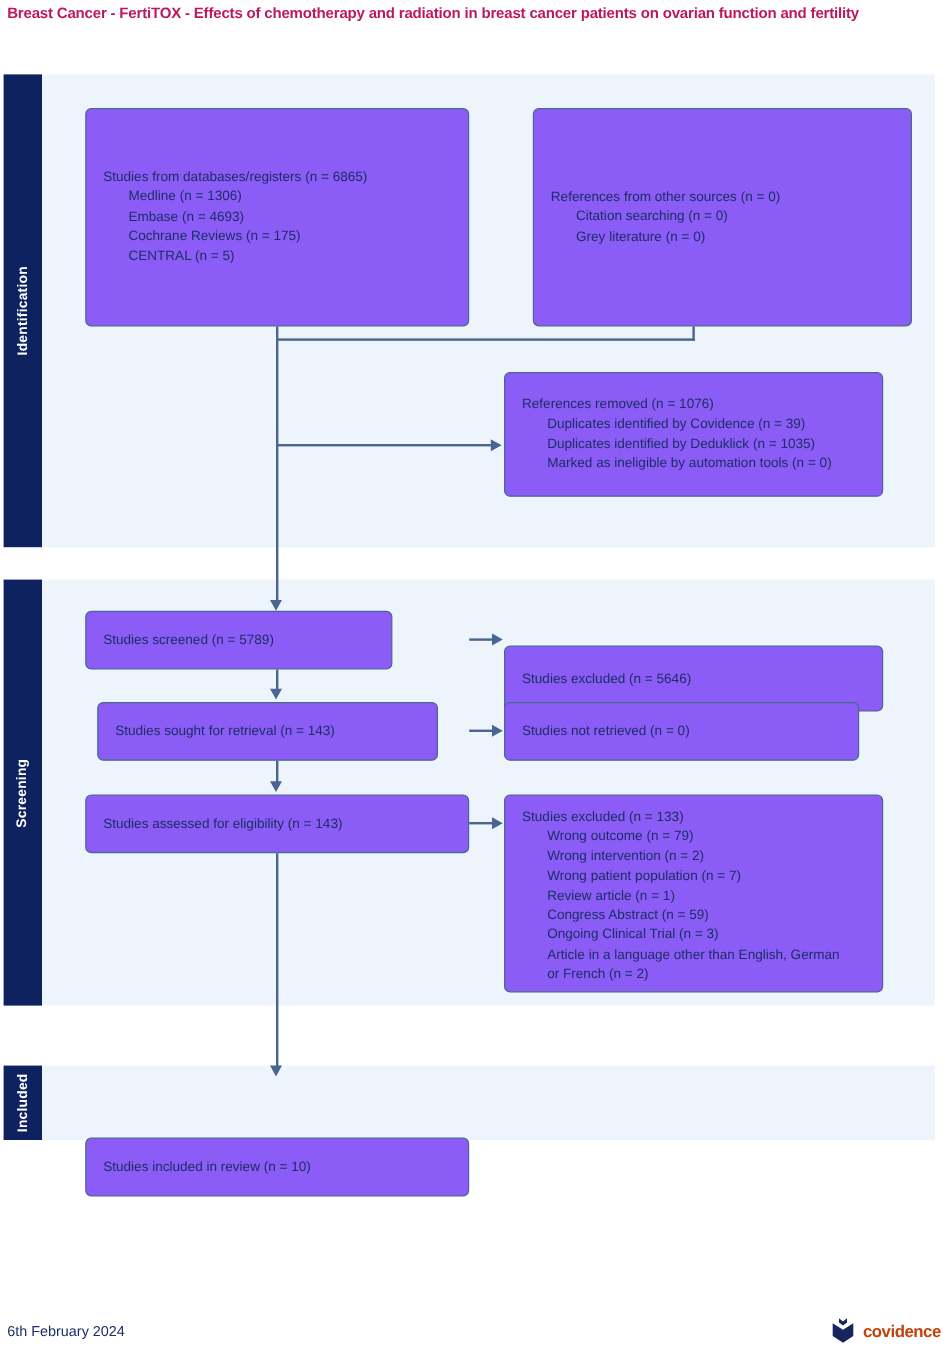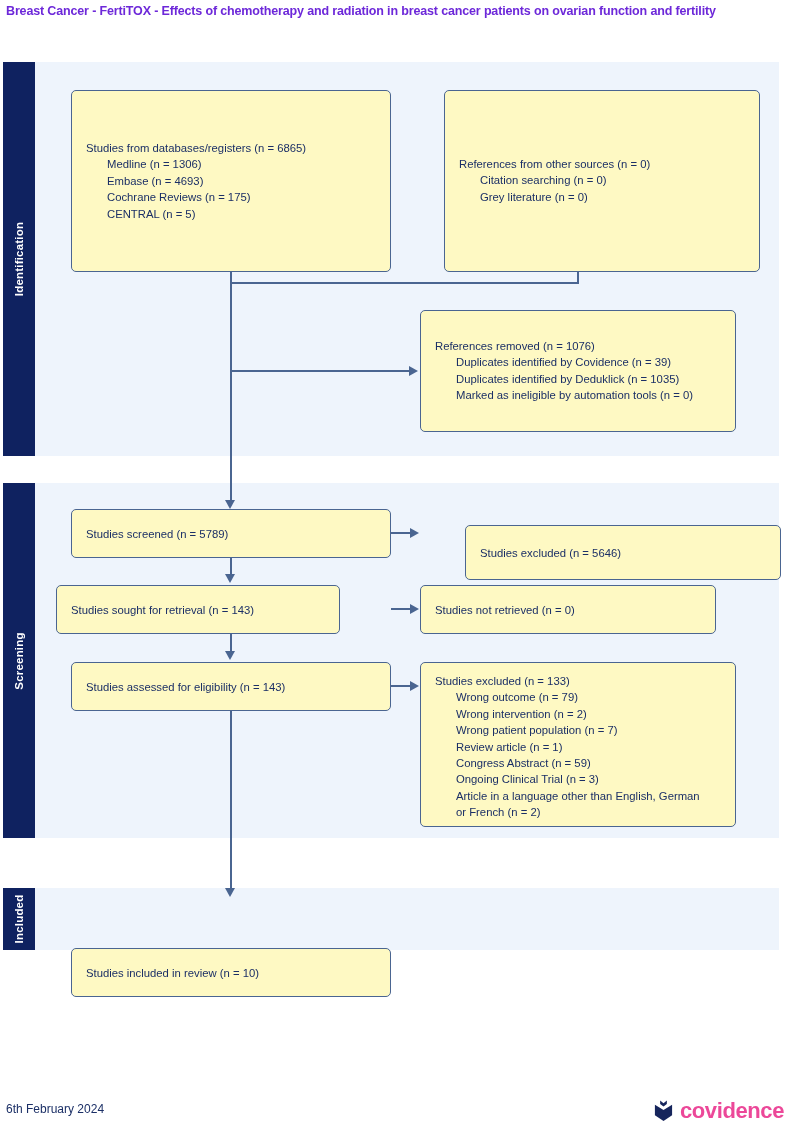--- a/index.html
+++ b/index.html
@@ -18,21 +18,21 @@
 
   
   #title {
     position: absolute;
     left: 6px;
     top: 2px;
     width: 768px;
     font-size: 12.5px;
     font-weight: bold;
     line-height: 1.45;
-    color: #6d28d9;
+    color: #be185d;
     letter-spacing: -0.15px;
   }
 
   
   .stage-panel {
     position: absolute;
     background: #eef4fc;
   }
   #panel-identification { left: 3px;  top: 62px;  width: 776px; height: 394px; }
   #panel-screening      { left: 3px;  top: 483px; width: 776px; height: 355px; }
@@ -55,21 +55,21 @@
     white-space: nowrap;
     color: #ffffff;
     font-size: 11.5px;
     font-weight: bold;
     letter-spacing: 0.2px;
   }
 
   
   .node-box {
     position: absolute;
-    background: #fef9c3;
+    background: #8b5cf6;
     border: 1.6px solid #4a6591;
     border-radius: 5px;
     box-sizing: border-box;
     padding: 0;
   }
   .node-box .body {
     position: absolute;
     left: 14px;
     right: 8px;
     top: 50%;
@@ -81,24 +81,24 @@
   .node-box.top-aligned .body {
     top: 10px;
     transform: none;
   }
   .node-box .main-line { display: block; }
   .node-box .sub-line  { display: block; padding-left: 21px; }
 
   
   #box-databases      { left: 71px;  top: 90px;  width: 320px; height: 182px; }
   #box-other-sources  { left: 420px; top: 90px;  width: 316px; height: 182px; margin-left: 24px; }
-  #box-removed        { left: 420px; top: 310px; width: 316px; height: 122px; }
-  #box-screened       { left: 71px;  top: 509px; width: 320px; height: 49px;  }
-  #box-excluded-1     { left: 420px; top: 525px; width: 316px; height: 55px; margin-left: 45px;  }
-  #box-sought         { left: 56px;  top: 585px; width: 284px; height: 49px;  }
+  #box-removed        { left: 420px; top: 310px; width: 316px; height: 104px; }
+  #box-screened       { left: 71px;  top: 509px; width: 256px; height: 49px;  }
+  #box-excluded-1     { left: 420px; top: 538px; width: 316px; height: 55px;  }
+  #box-sought         { left: 81px;  top: 585px; width: 284px; height: 49px;  }
   #box-not-retrieved  { left: 420px; top: 585px; width: 296px; height: 49px;  }
   #box-eligibility    { left: 71px;  top: 662px; width: 320px; height: 49px;  }
   #box-excluded-2     { left: 420px; top: 662px; width: 316px; height: 165px; }
   #box-included       { left: 71px;  top: 900px; width: 320px; height: 49px; margin-top: 48px;  }
 
   
   .conn {
     position: absolute;
     background: #4a6591;
   }
@@ -160,23 +160,23 @@
     display: flex;
     align-items: center;
     gap: 6px;
   }
   #footer-logo .logo-mark {
     width: 21px;
     height: 22px;
     display: block;
   }
   #footer-logo .logo-text {
-    font-size: 22px;
+    font-size: 14px;
     font-weight: bold;
-    color: #ec4899;
+    color: #c2410c;
     letter-spacing: -0.4px;
   }
 </style>
 </head>
 <body>
 
 <div id="title">Breast Cancer - FertiTOX - Effects of chemotherapy and radiation in breast cancer patients on ovarian function and fertility</div>
 
 <div class="stage-panel" id="panel-identification"></div>
 <div class="stage-panel" id="panel-screening"></div>

